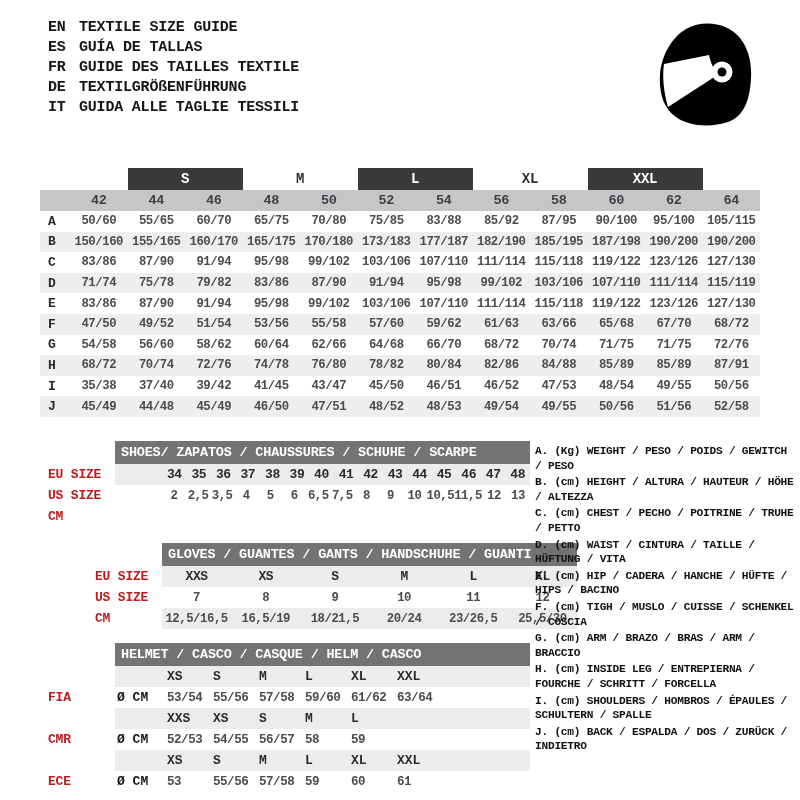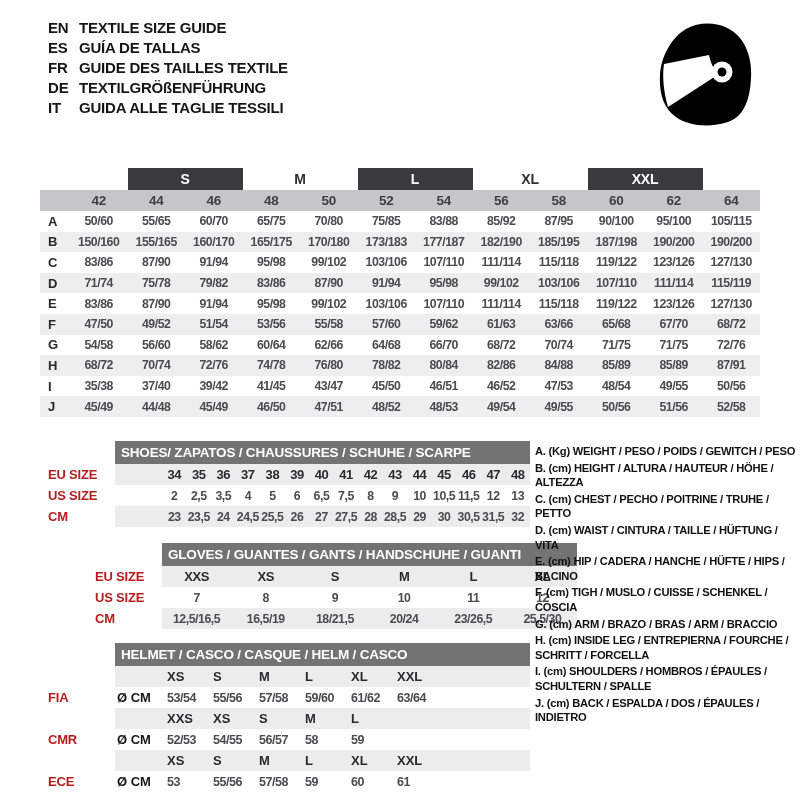--- a/index.html
+++ b/index.html
@@ -1,18 +1,18 @@
 <!DOCTYPE html>
 <html><head>
 <meta charset="utf-8">
 <style>
   * { margin:0; padding:0; box-sizing:border-box; }
   html,body { background:#fff; }
   body { width:800px; height:800px; font-family:"Liberation Sans", sans-serif; }
-  .page { position:relative; width:800px; height:800px; background:#fff; overflow:hidden; color:#1c1c1c; }
+  .page { position:relative; width:800px; height:800px; background:#fff; overflow:hidden; color:#1c1c1c;font-family:Liberation Mono, monospace; }
 
   
   .lang-header { position:absolute; left:48px; top:18px; }
   .lang-row { display:flex; font-weight:700; font-size:15px; letter-spacing:-0.2px; line-height:20px; color:#161616; }
   .lang-code { width:31px; }
 
   
   .helmet-icon-wrap { position:absolute; left:652px; top:20px; width:100px; height:106px; }
 
   
@@ -304,37 +304,20 @@
           <div class="sub-cell">9</div>
           <div class="sub-cell">10</div>
           <div class="sub-cell">10,5</div>
           <div class="sub-cell">11,5</div>
           <div class="sub-cell">12</div>
           <div class="sub-cell">13</div>
         </div>
       </div>
       <div class="sub-row">
         <div class="sub-label">CM</div>
-        <div class="sub-values cols15 band">
-          <div class="sub-cell">23</div>
-          <div class="sub-cell">23,5</div>
-          <div class="sub-cell">24</div>
-          <div class="sub-cell">24,5</div>
-          <div class="sub-cell">25,5</div>
-          <div class="sub-cell">26</div>
-          <div class="sub-cell">27</div>
-          <div class="sub-cell">27,5</div>
-          <div class="sub-cell">28</div>
-          <div class="sub-cell">28,5</div>
-          <div class="sub-cell">29</div>
-          <div class="sub-cell">30</div>
-          <div class="sub-cell">30,5</div>
-          <div class="sub-cell">31,5</div>
-          <div class="sub-cell">32</div>
-        </div>
       </div>
     </section>
   <section class="sub-table" id="glovesTable" style="top:543px;margin-left:47px;">
       <div class="sub-bar">GLOVES / GUANTES / GANTS / HANDSCHUHE / GUANTI</div>
       <div class="sub-row">
         <div class="sub-label">EU SIZE</div>
         <div class="sub-values cols6 band">
           <div class="sub-cell dark">XXS</div>
           <div class="sub-cell dark">XS</div>
           <div class="sub-cell dark">S</div>
@@ -443,16 +426,16 @@
   <aside class="legend" id="legendList">
       <div class="legend-item">A. (Kg) WEIGHT / PESO / POIDS / GEWITCH / PESO</div>
       <div class="legend-item">B. (cm) HEIGHT / ALTURA / HAUTEUR / HÖHE / ALTEZZA</div>
       <div class="legend-item">C. (cm) CHEST / PECHO / POITRINE / TRUHE / PETTO</div>
       <div class="legend-item">D. (cm) WAIST / CINTURA / TAILLE / HÜFTUNG / VITA</div>
       <div class="legend-item">E. (cm) HIP / CADERA / HANCHE / HÜFTE / HIPS /  BACINO</div>
       <div class="legend-item">F. (cm) TIGH / MUSLO / CUISSE / SCHENKEL / COSCIA</div>
       <div class="legend-item">G. (cm) ARM  / BRAZO / BRAS / ARM / BRACCIO</div>
       <div class="legend-item">H. (cm) INSIDE LEG / ENTREPIERNA / FOURCHE / SCHRITT / FORCELLA</div>
       <div class="legend-item">I.  (cm) SHOULDERS / HOMBROS / ÉPAULES / SCHULTERN / SPALLE</div>
-      <div class="legend-item">J. (cm) BACK / ESPALDA / DOS / ÉPAULES / INDIETRO</div>
+      <div class="legend-item">J. (cm) BACK / ESPALDA / DOS / ZURÜCK / INDIETRO</div>
     </aside>
 
 </div>
 
 </body></html>

